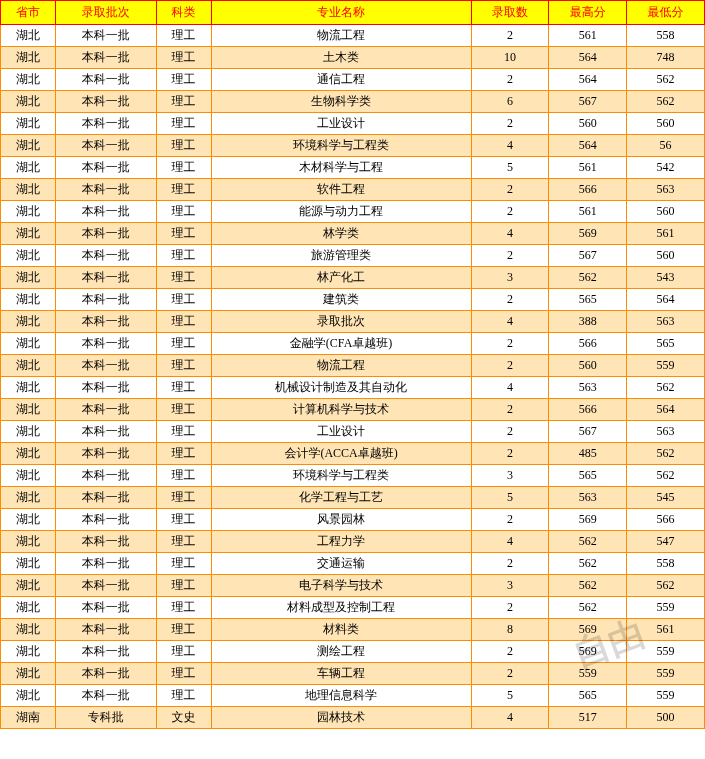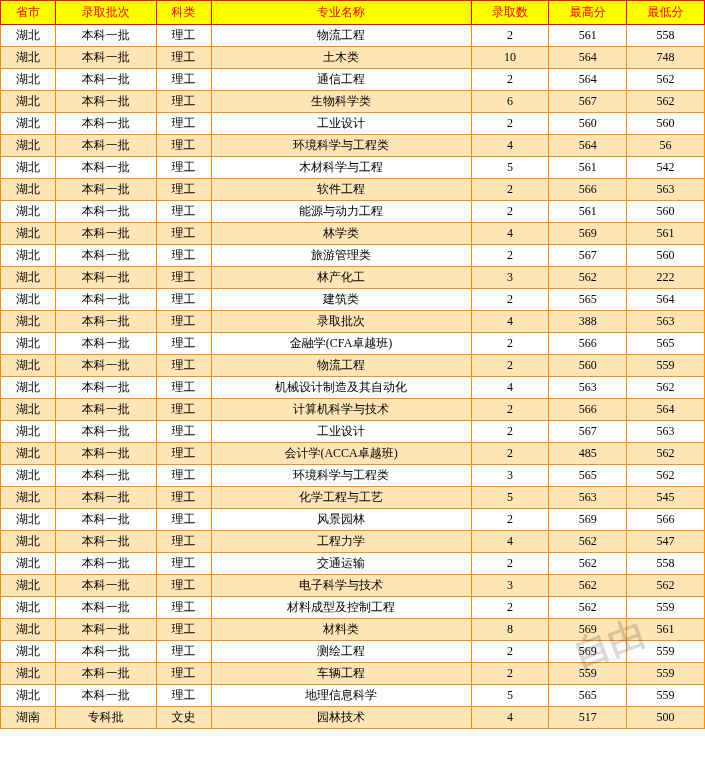--- a/index.html
+++ b/index.html
@@ -177,21 +177,21 @@
             <td>567</td>
             <td>560</td>
           </tr>
           <tr>
             <td>湖北</td>
             <td>本科一批</td>
             <td>理工</td>
             <td>林产化工</td>
             <td>3</td>
             <td>562</td>
-            <td>222</td>
+            <td>543</td>
           </tr>
           <tr>
             <td>湖北</td>
             <td>本科一批</td>
             <td>理工</td>
             <td>建筑类</td>
             <td>2</td>
             <td>565</td>
             <td>564</td>
           </tr>

